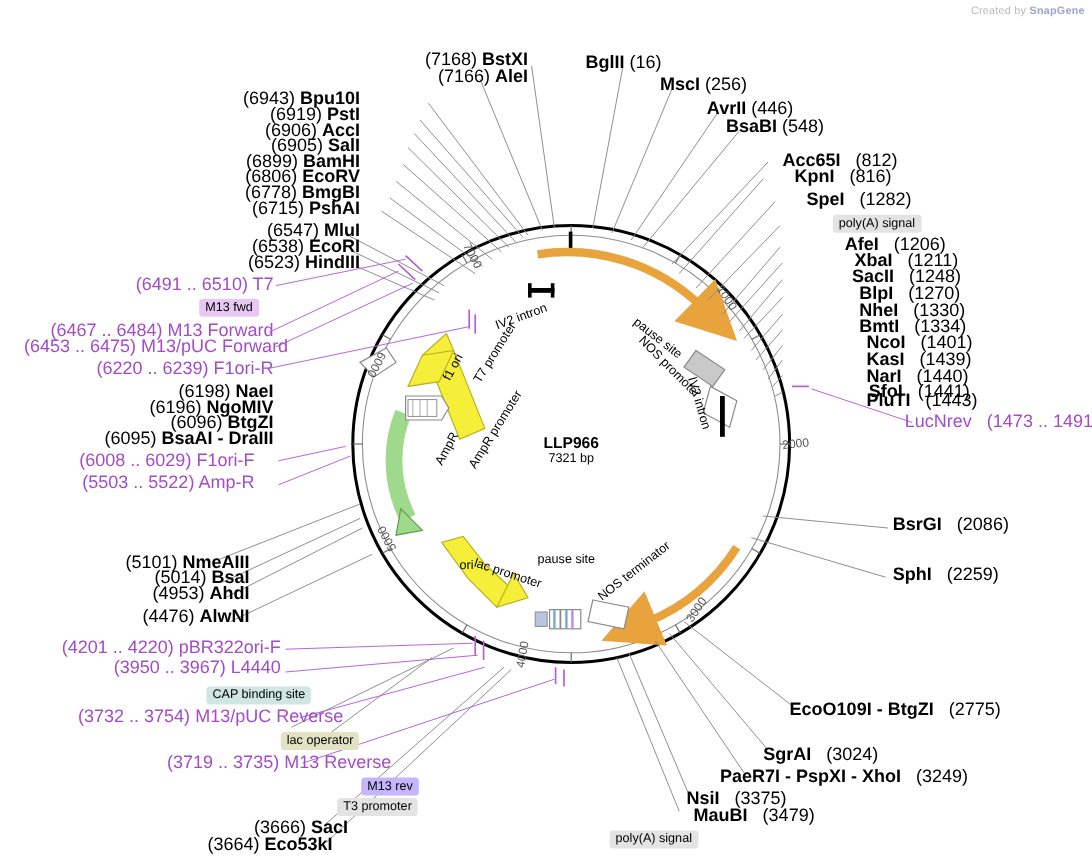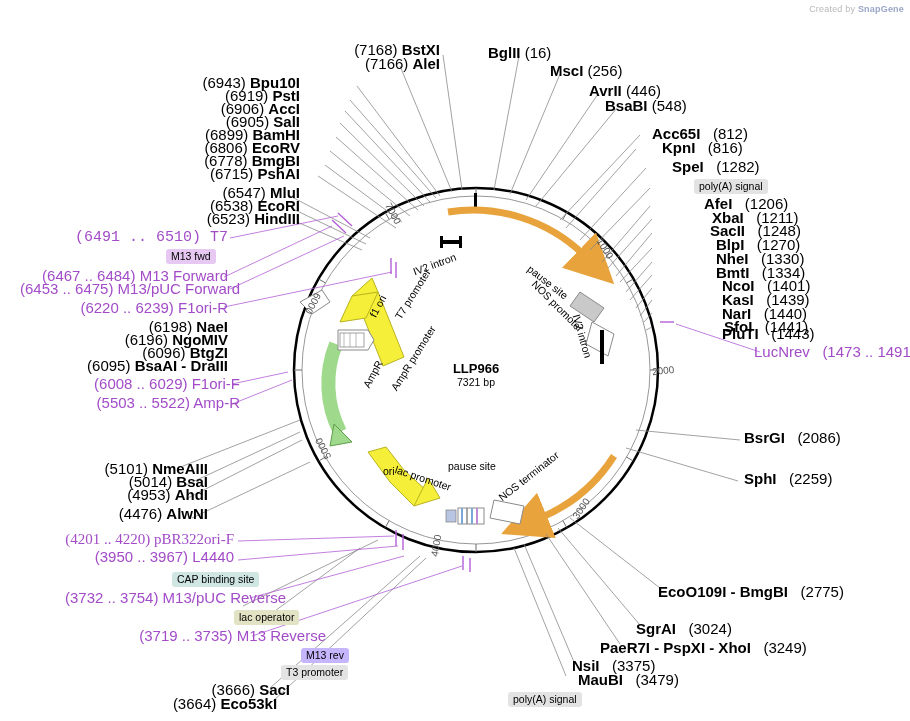--- a/index.html
+++ b/index.html
@@ -345,21 +345,21 @@
       <span class="pos">(6538)</span>
       <span class="enz">EcoRI</span>
     </div>
     <div class="lbl right" style="width:180px;">
       <span class="pos">(6523)</span>
       <span class="enz">HindIII</span>
     </div>
   </div>
 
   <div class="abs" style="left:20px; top:231px; width:208px;">
-    <div class="lbl violet right" style="width:208px;font-family:Liberation Mono, monospace;">
+    <div class="lbl violet right" style="width:208px;">
       <span class="pos">(6491 .. 6510)</span>
       <span class="enz">T7</span>
     </div>
   </div>
 
   <div class="abs tagbox tag-m13fwd" style="left:166px; top:249px;">M13 fwd</div>
 
   <div class="abs" style="left:20px; top:269px; width:208px;">
     <div class="lbl violet right" style="width:208px;">
       <span class="pos">(6467 .. 6484)</span>
@@ -387,21 +387,21 @@
     <div class="lbl right" style="width:188px;">
       <span class="pos">(6096)</span>
       <span class="enz">BtgZI</span>
     </div>
     <div class="lbl right" style="width:188px;">
       <span class="pos">(6095)</span>
       <span class="enz">BsaAI  -  DraIII</span>
     </div>
   </div>
 
-  <div class="abs" style="left:32px; top:377px; width:208px;">
+  <div class="abs" style="left:4px; top:377px; width:208px;">
     <div class="lbl violet right" style="width:208px;">
       <span class="pos">(6008 .. 6029)</span>
       <span class="enz">F1ori-F</span>
     </div>
     <div class="lbl violet right" style="width:208px; margin-top:6px;">
       <span class="pos">(5503 .. 5522)</span>
       <span class="enz">Amp-R</span>
     </div>
   </div>
 
@@ -418,21 +418,21 @@
       <span class="pos">(4953)</span>
       <span class="enz">AhdI</span>
     </div>
     <div class="lbl right" style="width:188px; margin-top:6px;">
       <span class="pos">(4476)</span>
       <span class="enz">AlwNI</span>
     </div>
   </div>
 
   <div class="abs" style="left:26px; top:533px; width:208px;">
-    <div class="lbl violet right" style="width:208px;font-family:Liberation Serif, serif;">
+    <div class="lbl violet right" style="width:208px;">
       <span class="pos">(4201 .. 4220)</span>
       <span class="enz">pBR322ori-F</span>
     </div>
     <div class="lbl violet right" style="width:208px; margin-top:4px;">
       <span class="pos">(3950 .. 3967)</span>
       <span class="enz">L4440</span>
     </div>
   </div>
 
   <div class="abs tagbox tag-capbind" style="left:172px; top:572px;">CAP binding site</div>
@@ -529,21 +529,21 @@
   <div class="abs lbl left" style="left:744px; top:431px;">
     <span class="enz">BsrGI</span>&nbsp;&nbsp;
     <span class="pos">(2086)</span>
   </div>
   <div class="abs lbl left" style="left:744px; top:472px;">
     <span class="enz">SphI</span>&nbsp;&nbsp;
     <span class="pos">(2259)</span>
   </div>
 
   <div class="abs lbl left" style="left:658px; top:585px;">
-    <span class="enz">EcoO109I  -  BmgBI</span>&nbsp;&nbsp;
+    <span class="enz">EcoO109I  -  BtgZI</span>&nbsp;&nbsp;
     <span class="pos">(2775)</span>
   </div>
   <div class="abs lbl left" style="left:636px; top:622px;">
     <span class="enz">SgrAI</span>&nbsp;&nbsp;
     <span class="pos">(3024)</span>
   </div>
   <div class="abs lbl left" style="left:600px; top:641px;">
     <span class="enz">PaeR7I  -  PspXI  -  XhoI</span>&nbsp;&nbsp;
     <span class="pos">(3249)</span>
   </div>

